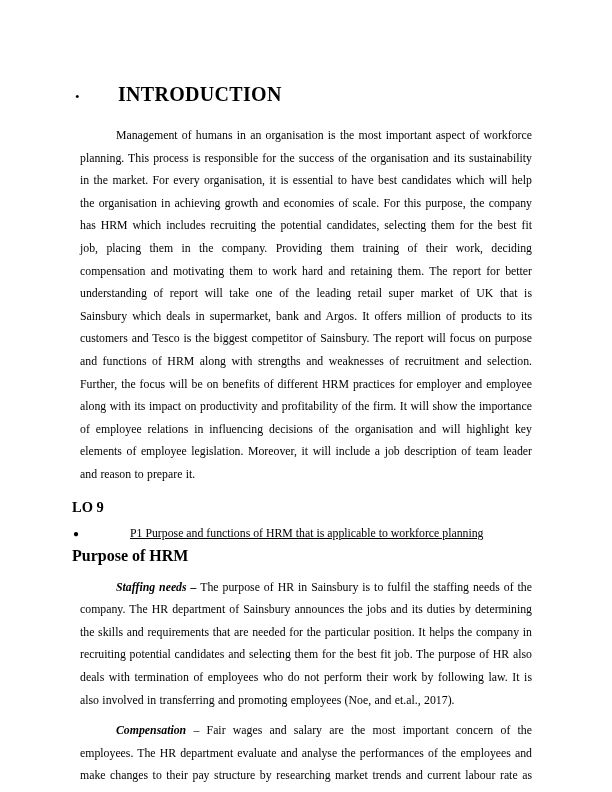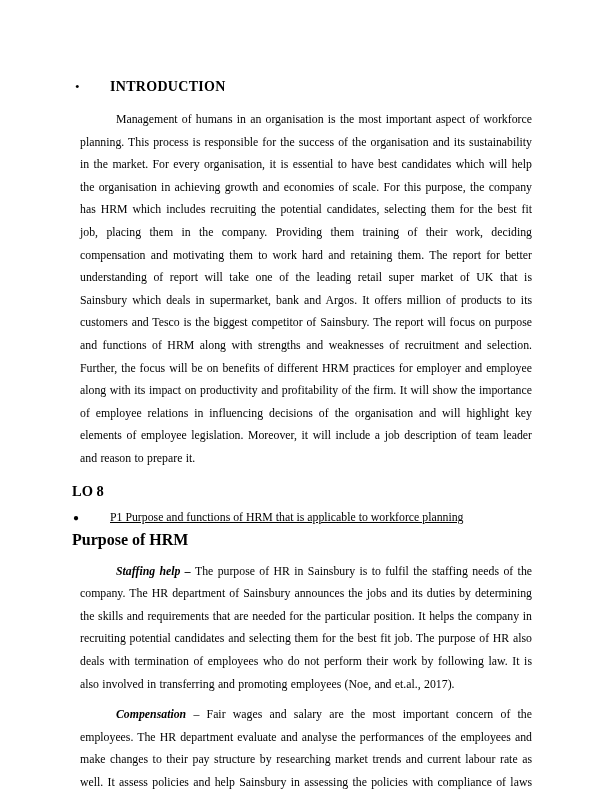--- a/index.html
+++ b/index.html
@@ -25,22 +25,22 @@
     margin: 0 0 13px 0;
   }
   .bullet-cell {
     flex: 0 0 38px;
     box-sizing: border-box;
     padding-left: 3px;
     font-size: 13px;
     line-height: 17px;
   }
   .intro-heading {
-    margin: 0;
-    font-size: 14px;
+    margin: 8px;
+    font-size: 20px;
     line-height: 17px;
     font-weight: bold;
     letter-spacing: 0.3px;
   }
   
   .body-para {
     margin: 8px;
     font-size: 11.8px;
     line-height: 22.6px;
     text-align: justify;
@@ -67,20 +67,21 @@
   }
   .p1-bullet {
     flex: 0 0 38px;
     box-sizing: border-box;
     padding-left: 1px;
     font-size: 10px;
   }
   .p1-text {
     font-size: 11.8px;
     text-decoration: underline;
+    margin-left: 20px;
   }
   
   .purpose-heading {
     margin: 0;
     font-size: 16px;
     line-height: 22.6px;
     font-weight: bold;
   }
 </style>
 </head>
@@ -88,31 +89,31 @@
 
 <div class="page">
 
   <div class="intro-row">
     <span class="bullet-cell">•</span>
     <h1 class="intro-heading">INTRODUCTION</h1>
   </div>
 
   <p class="body-para">Management of humans in an organisation is the most important aspect of workforce planning. This process is responsible for the success of the organisation and its sustainability in the market. For every organisation, it is essential to have best candidates which will help the organisation in achieving growth and economies of scale. For this purpose, the company has HRM which includes recruiting the potential candidates, selecting them for the best fit job, placing them in the company. Providing them training of their work, deciding compensation and motivating them to work hard and retaining them. The report for better understanding of report will take one of the leading retail super market of UK that is Sainsbury which deals in supermarket, bank and Argos. It offers million of products to its customers and Tesco is the biggest competitor of Sainsbury. The report will focus on purpose and functions of HRM along with strengths and weaknesses of recruitment and selection. Further, the focus will be on benefits of different HRM practices for employer and employee along with its impact on productivity and profitability of the firm. It will show the importance of employee relations in influencing decisions of the organisation and will highlight key elements of employee legislation. Moreover, it will include a job description of team leader and reason to prepare it.</p>
 
-  <h2 class="lo1-heading">LO 8</h2>
+  <h2 class="lo1-heading">LO 9</h2>
 
   <div class="p1-row">
     <span class="p1-bullet">●</span>
     <span class="p1-text">P1 Purpose and functions of HRM that is applicable to workforce planning</span>
   </div>
 
   <h3 class="purpose-heading">Purpose of HRM</h3>
 
   <p class="body-para">
-    <span class="lead">Staffing help –</span>
+    <span class="lead">Staffing needs –</span>
     <span>The purpose of HR in Sainsbury is to fulfil the staffing needs of the company. The HR department of Sainsbury announces the jobs and its duties by determining the skills and requirements that are needed for the particular position. It helps the company in recruiting potential candidates and selecting them for the best fit job. The purpose of HR also deals with termination of employees who do not perform their work by following law. It is also involved in transferring and promoting employees (Noe, and et.al., 2017).</span>
   </p>
 
   <p class="body-para">
     <span class="lead">Compensation</span>
     <span>– Fair wages and salary are the most important concern of the employees. The HR department evaluate and analyse the performances of the employees and make changes to their pay structure by researching market trends and current labour rate as well. It assess policies and help Sainsbury in assessing the policies with compliance of laws like Fair wage act, overtime laws etc. which helps in smooth business operations of the company.</span>
   </p>
 
 </div>
 

